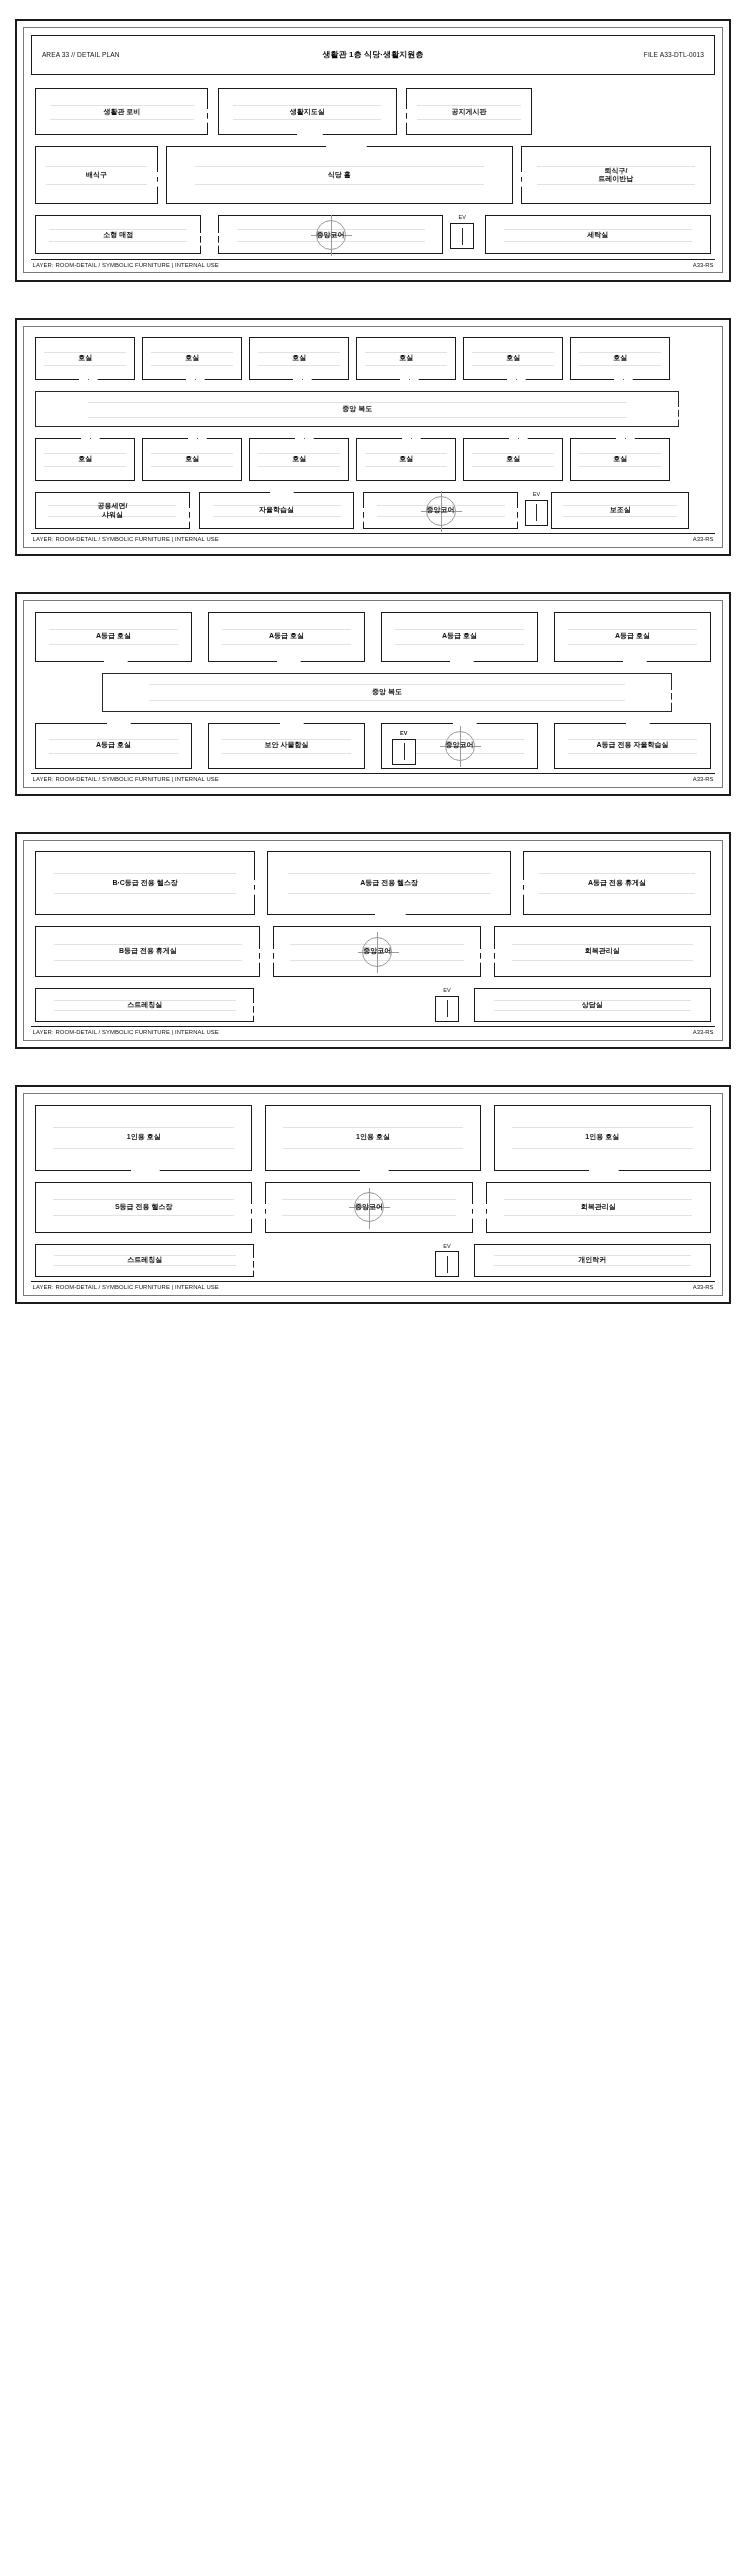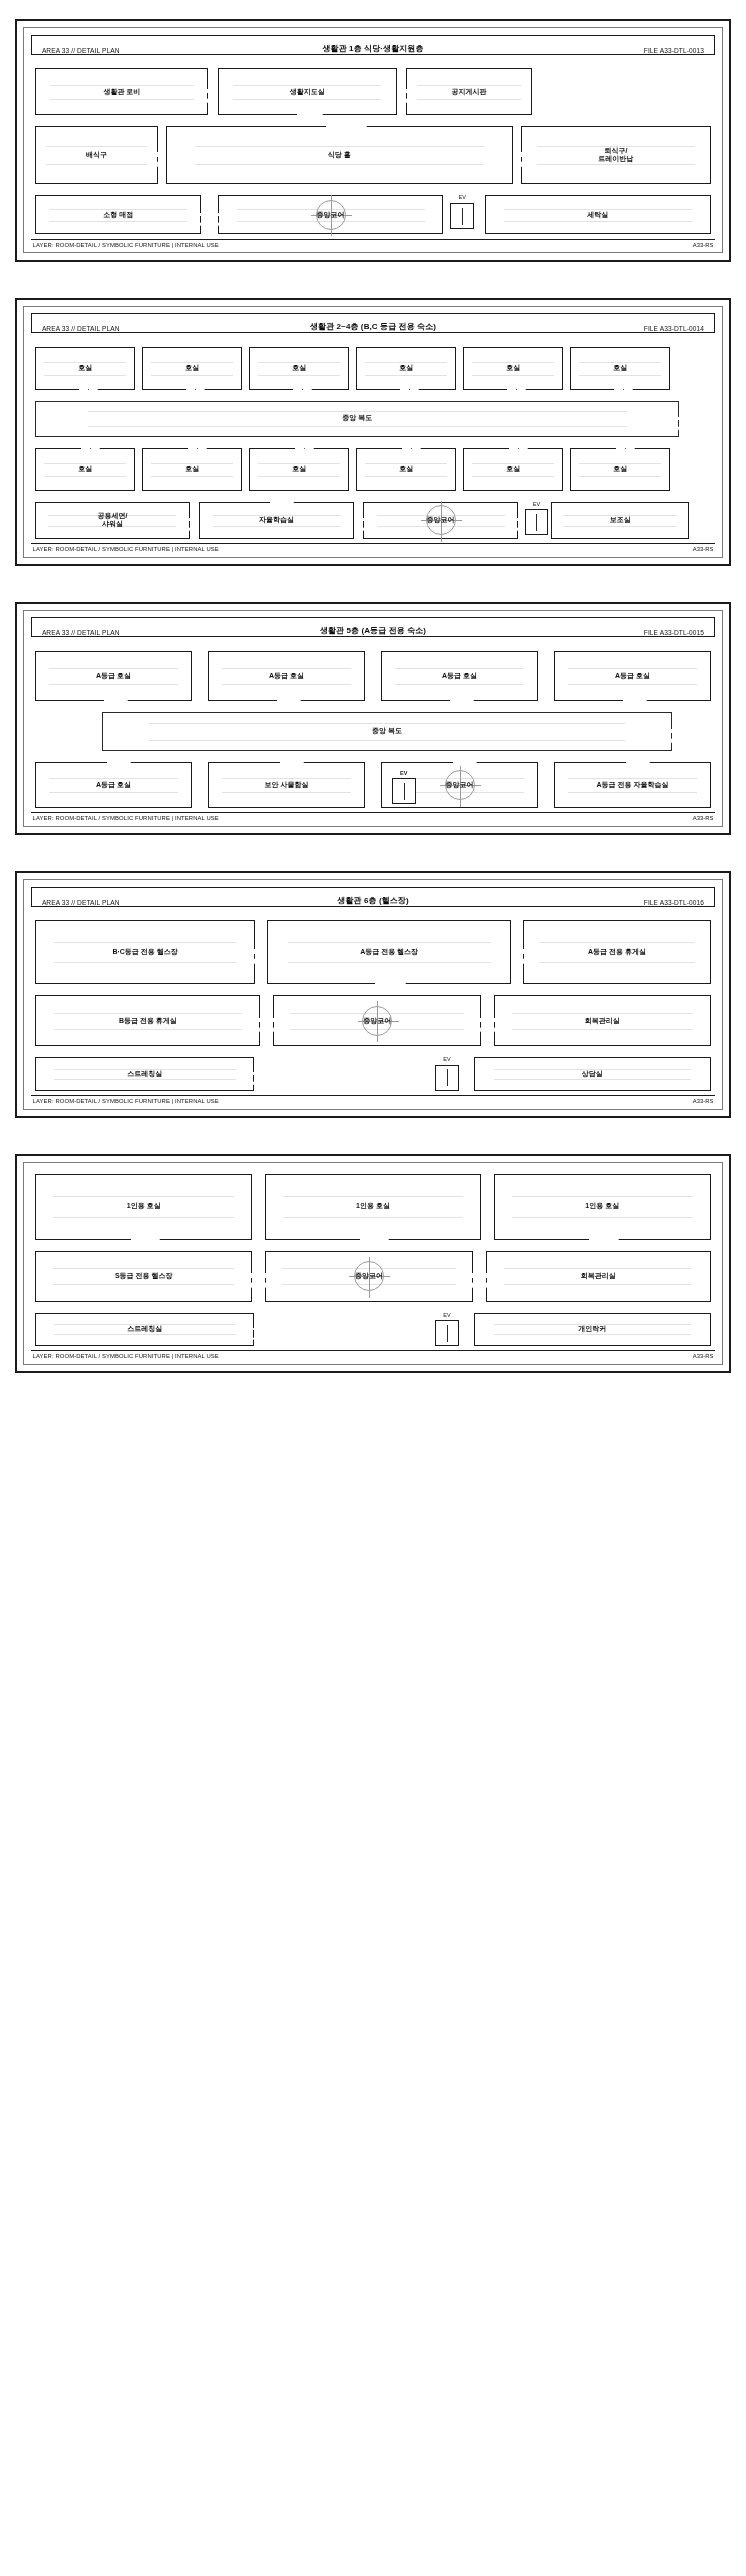--- a/index.html
+++ b/index.html
@@ -20,23 +20,23 @@
     margin-bottom: 36px;
   }
   .sheet-inner {
     border: 0.7px solid #7a7a7a;
     padding: 6.2px 7px 4.1px 7px;
   }
 
   
   .titleblock {
     border: 1.1px solid #1b1b1b;
-    height: 20px;
+    height: 40px;
     display: flex;
-    align-items: flex-end;
+    align-items: center;
     padding: 0 9.7px;
     margin-bottom: 9.7px;
   }
   .tb-left, .tb-right { flex: 0 0 26%; font-size: 6.6px; letter-spacing: 0.1px; color:#111; }
   .tb-right { text-align: right; }
   .tb-center {
     flex: 1 1 auto;
     text-align: center;
     font-size: 8px;
     font-weight: bold;
@@ -269,25 +269,20 @@
           </div>
         </div>
         <div class="footer">
           <div class="f-left">LAYER: ROOM-DETAIL / SYMBOLIC FURNITURE | INTERNAL USE</div>
           <div class="f-right">A33-RS</div>
         </div>
       </div>
     </div>
     <div class="sheet">
       <div class="sheet-inner">
-        <div class="titleblock">
-          <div class="tb-left">AREA 33 // DETAIL PLAN</div>
-          <div class="tb-center">생활관 2~4층 (B,C 등급 전용 숙소)</div>
-          <div class="tb-right">FILE A33-DTL-0014</div>
-        </div>
         <div class="plan">
           <div class="row">
             <div class="room door-bot" style="flex: 1 1 0px; min-height: 43px;">
               <span class="gap-b"></span>
               <span class="label">호실</span>
             </div>
             <div style="flex: 0 0 7px;"></div>
             <div class="room door-bot" style="flex: 1 1 0px; min-height: 43px;">
               <span class="gap-b"></span>
               <span class="label">호실</span>
@@ -389,25 +384,20 @@
           </div>
         </div>
         <div class="footer">
           <div class="f-left">LAYER: ROOM-DETAIL / SYMBOLIC FURNITURE | INTERNAL USE</div>
           <div class="f-right">A33-RS</div>
         </div>
       </div>
     </div>
     <div class="sheet">
       <div class="sheet-inner">
-        <div class="titleblock">
-          <div class="tb-left">AREA 33 // DETAIL PLAN</div>
-          <div class="tb-center">생활관 5층 (A등급 전용 숙소)</div>
-          <div class="tb-right">FILE A33-DTL-0015</div>
-        </div>
         <div class="plan">
           <div class="row">
             <div class="room door-bot" style="flex: 1 1 0px; min-height: 50px;">
               <span class="gap-b"></span>
               <span class="label">A등급 호실</span>
             </div>
             <div style="flex: 0 0 16.6px;"></div>
             <div class="room door-bot" style="flex: 1 1 0px; min-height: 50px;">
               <span class="gap-b"></span>
               <span class="label">A등급 호실</span>
@@ -462,25 +452,20 @@
           </div>
         </div>
         <div class="footer">
           <div class="f-left">LAYER: ROOM-DETAIL / SYMBOLIC FURNITURE | INTERNAL USE</div>
           <div class="f-right">A33-RS</div>
         </div>
       </div>
     </div>
     <div class="sheet">
       <div class="sheet-inner">
-        <div class="titleblock">
-          <div class="tb-left">AREA 33 // DETAIL PLAN</div>
-          <div class="tb-center">생활관 6층 (헬스장)</div>
-          <div class="tb-right">FILE A33-DTL-0016</div>
-        </div>
         <div class="plan">
           <div class="row">
             <div class="room door-right" style="flex: 1.3 1 0px; min-height: 64px;">
               <span class="gap-r"></span>
               <span class="label">B·C등급 전용 헬스장</span>
             </div>
             <div style="flex: 0 0 12.4px;"></div>
             <div class="room door-bot" style="flex: 1.45 1 0px; min-height: 64px;">
               <span class="gap-b"></span>
               <span class="label">A등급 전용 헬스장</span>

